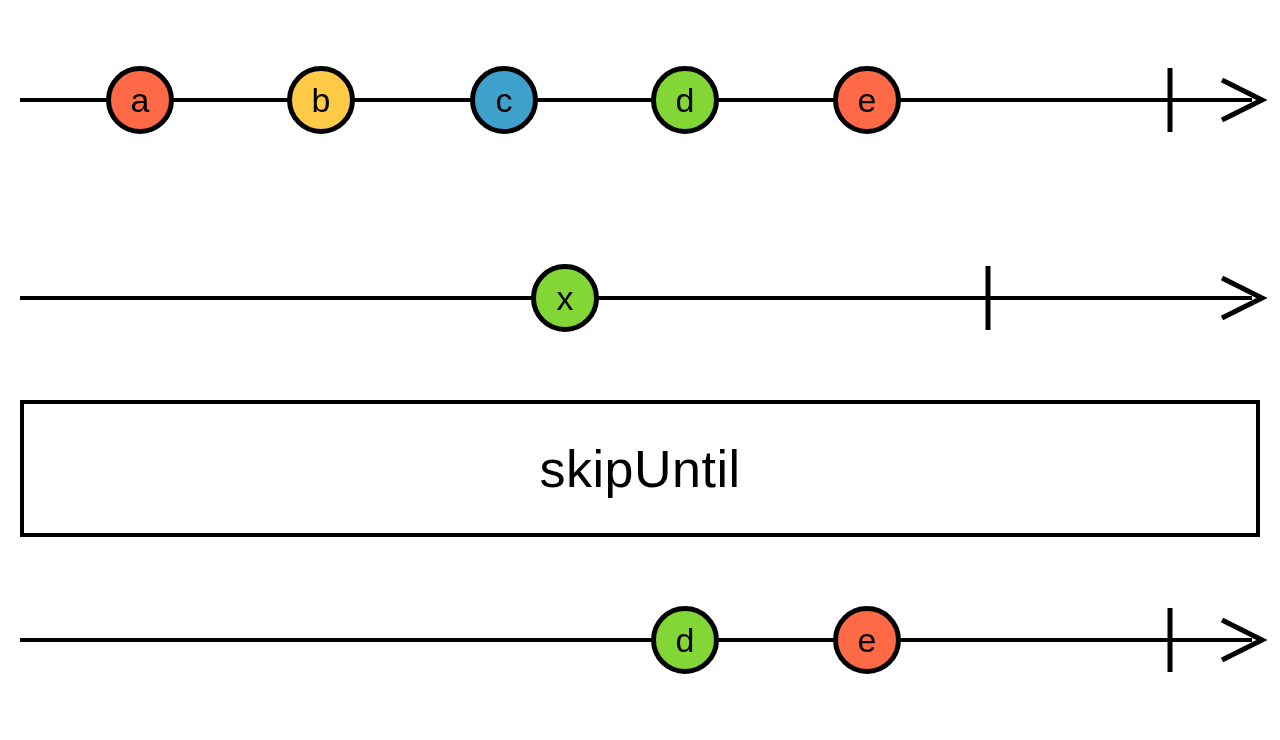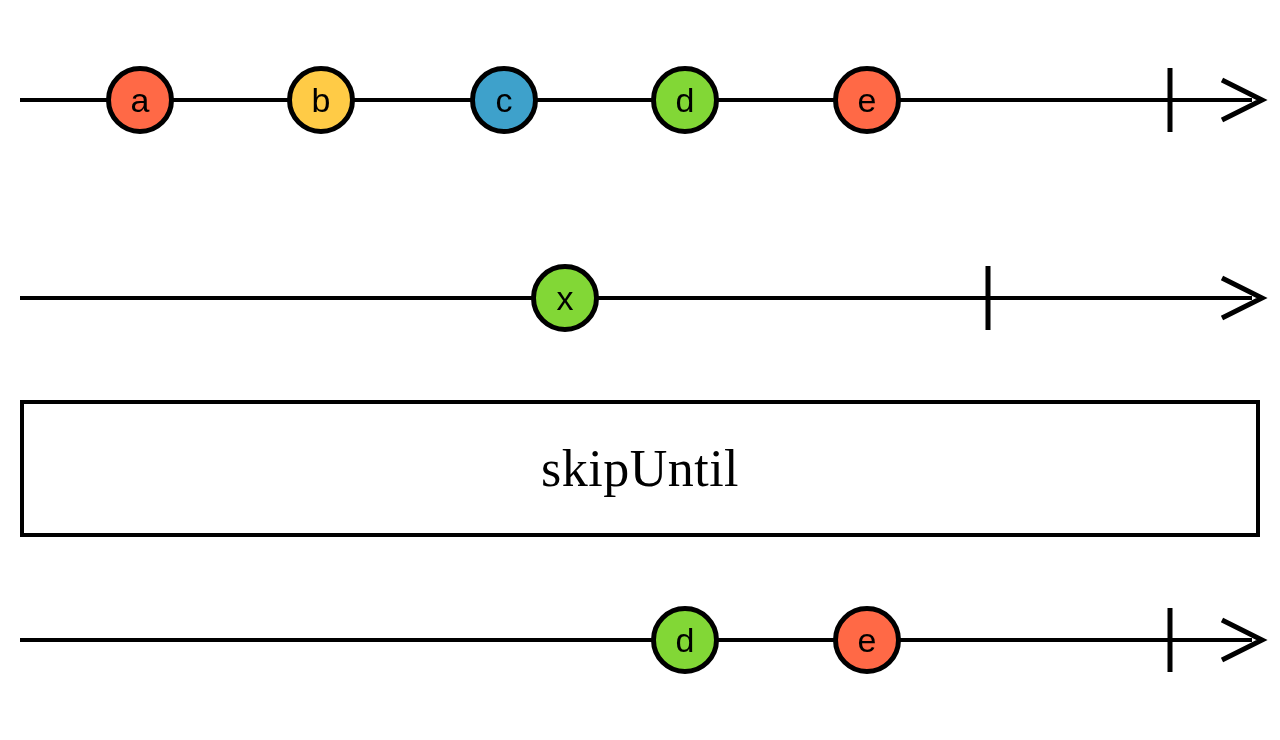--- a/index.html
+++ b/index.html
@@ -56,21 +56,20 @@
     user-select: none;
   }
   .operator-box {
     position: absolute;
     border: 4px solid #000000;
     background: #ffffff;
     display: flex;
     align-items: center;
     justify-content: center;
     box-sizing: border-box;
-    font-family: Liberation Serif, serif;
   }
   .operator-label {
     font-size: 52px;
     color: #000000;
     letter-spacing: 0.5px;
   }
 </style>
 </head>
 <body>
 

